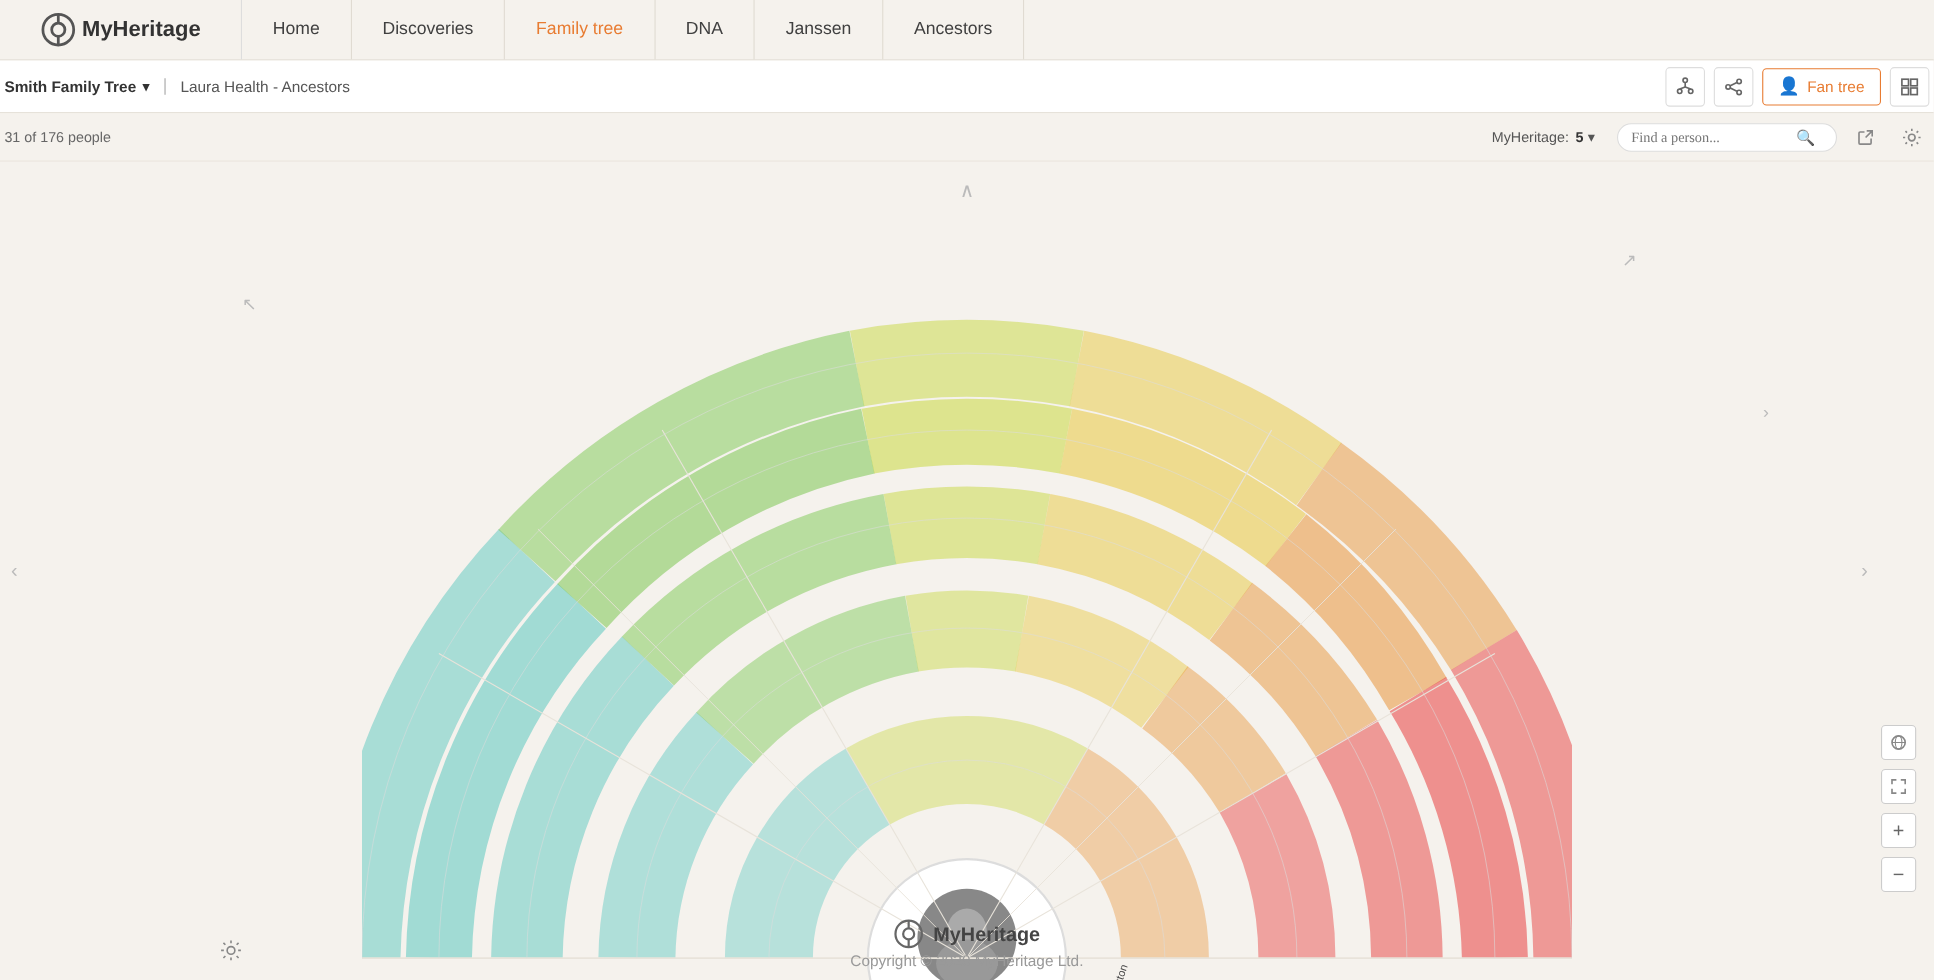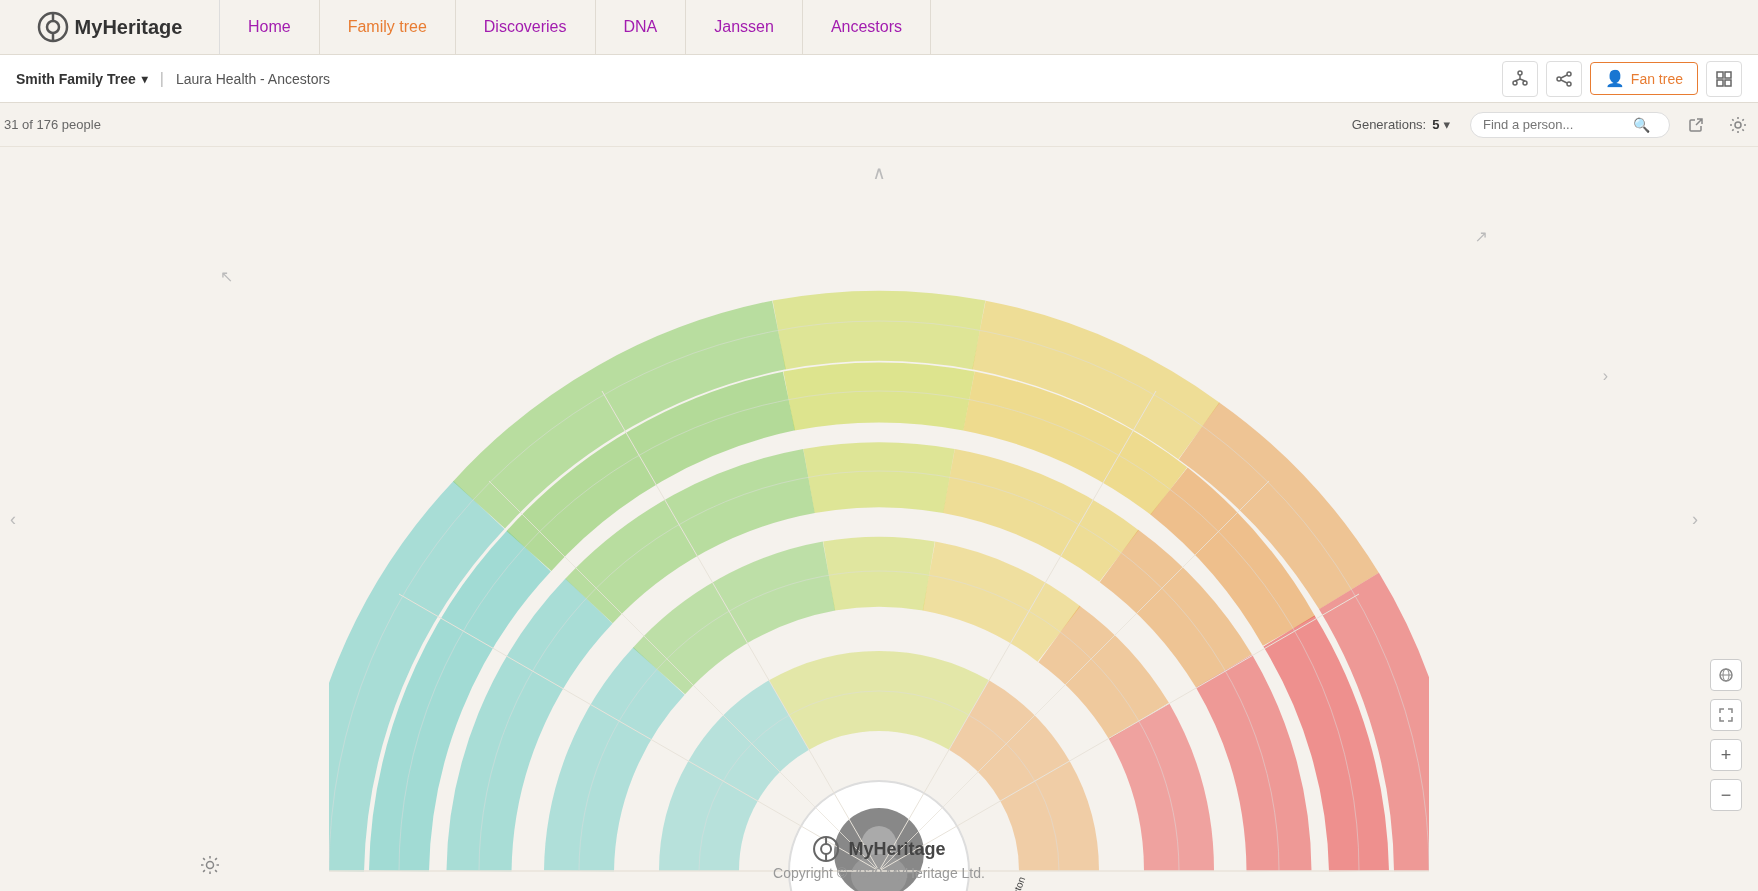--- a/index.html
+++ b/index.html
@@ -27,34 +27,34 @@
       align-items: center;
       height: 100%;
       flex: 1;
     }
     .nav-item {
       padding: 0 28px;
       height: 100%;
       display: flex;
       align-items: center;
       font-size: 16px;
-      color: #a21caf;
+      color: #404040;
       border-right: 1px solid #e0dbd2;
       cursor: pointer;
     }
     .nav-item.active { color: #e87c32; }
 
     
     #toolbar {
       display: flex;
       align-items: center;
       height: 48px;
       background: #fff;
       border-bottom: 1px solid #e0dbd2;
-      padding: 0 16px;
+      padding: 0 4px;
     }
     #tree-name {
       display: flex;
       align-items: center;
       font-size: 14px;
       font-weight: bold;
       color: #333;
       cursor: pointer;
     }
     #tree-name .chevron { margin-left: 6px; font-size: 12px; }
@@ -96,21 +96,21 @@
     #generations-ctrl .gen-value { color: #333; font-weight: bold; margin-right: 4px; }
     #search-person {
       display: flex; align-items: center;
       border: 1px solid #ddd; border-radius: 20px;
       background: #fff; padding: 4px 12px;
       font-size: 13px; color: #aaa;
       width: 200px;
     }
     #search-person input {
       border: none; outline: none; background: transparent;
-      font-size: 13px; color: #ec4899; width: 150px;
+      font-size: 13px; color: #ec4899; width: 150px; font-family: Liberation Serif, serif;
     }
     .share-btn, .settings-btn {
       width: 32px; height: 32px;
       display: flex; align-items: center; justify-content: center;
       margin-left: 10px; cursor: pointer; color: #888; font-size: 16px;
     }
 
     
     #main {
       position: relative;
@@ -167,22 +167,22 @@
     <svg class="logo-icon" viewBox="0 0 32 32">
       <circle cx="16" cy="16" r="14" fill="none" stroke="#555" stroke-width="2.5"></circle>
       <circle cx="16" cy="16" r="6" fill="none" stroke="#555" stroke-width="2.5"></circle>
       <line x1="16" y1="2" x2="16" y2="10" stroke="#555" stroke-width="2.5"></line>
       <line x1="16" y1="22" x2="16" y2="30" stroke="#555" stroke-width="2.5"></line>
     </svg>
     <span style="font-size:20px;font-weight:bold;color:#333;">MyHeritage</span>
   </div>
   <nav id="nav">
     <div class="nav-item">Home</div>
+    <div class="nav-item">Discoveries</div>
     <div class="nav-item active">Family tree</div>
-    <div class="nav-item">Discoveries</div>
     <div class="nav-item">DNA</div>
     <div class="nav-item">Janssen</div>
     <div class="nav-item">Ancestors</div>
   </nav>
 </div>
 
 <div id="toolbar">
   <div id="tree-name">
     <span>Smith Family Tree</span>
     <span class="chevron">▾</span>
@@ -220,21 +220,21 @@
       <rect x="2" y="10" width="6" height="6" fill="none" stroke="#666" stroke-width="1.5"></rect>
       <rect x="10" y="10" width="6" height="6" fill="none" stroke="#666" stroke-width="1.5"></rect>
     </svg>
   </div>
 </div>
 
 <div id="statusbar">
   <span id="people-count">31 of 176 people</span>
   <div class="statusbar-spacer"></div>
   <div id="generations-ctrl">
-    <span class="gen-label">Generations:</span>
+    <span class="gen-label">MyHeritage:</span>
     <span class="gen-value">5</span>
     <span>▾</span>
   </div>
   <div id="search-person">
     <input type="text" placeholder="Find a person..." style="">
     <span style="color:#aaa;font-size:14px;">🔍</span>
   </div>
   <div class="share-btn">
     <svg width="18" height="18" viewBox="0 0 18 18">
       <path d="M8 4H4a1 1 0 00-1 1v9a1 1 0 001 1h9a1 1 0 001-1v-4" fill="none" stroke="#888" stroke-width="1.5"></path>

